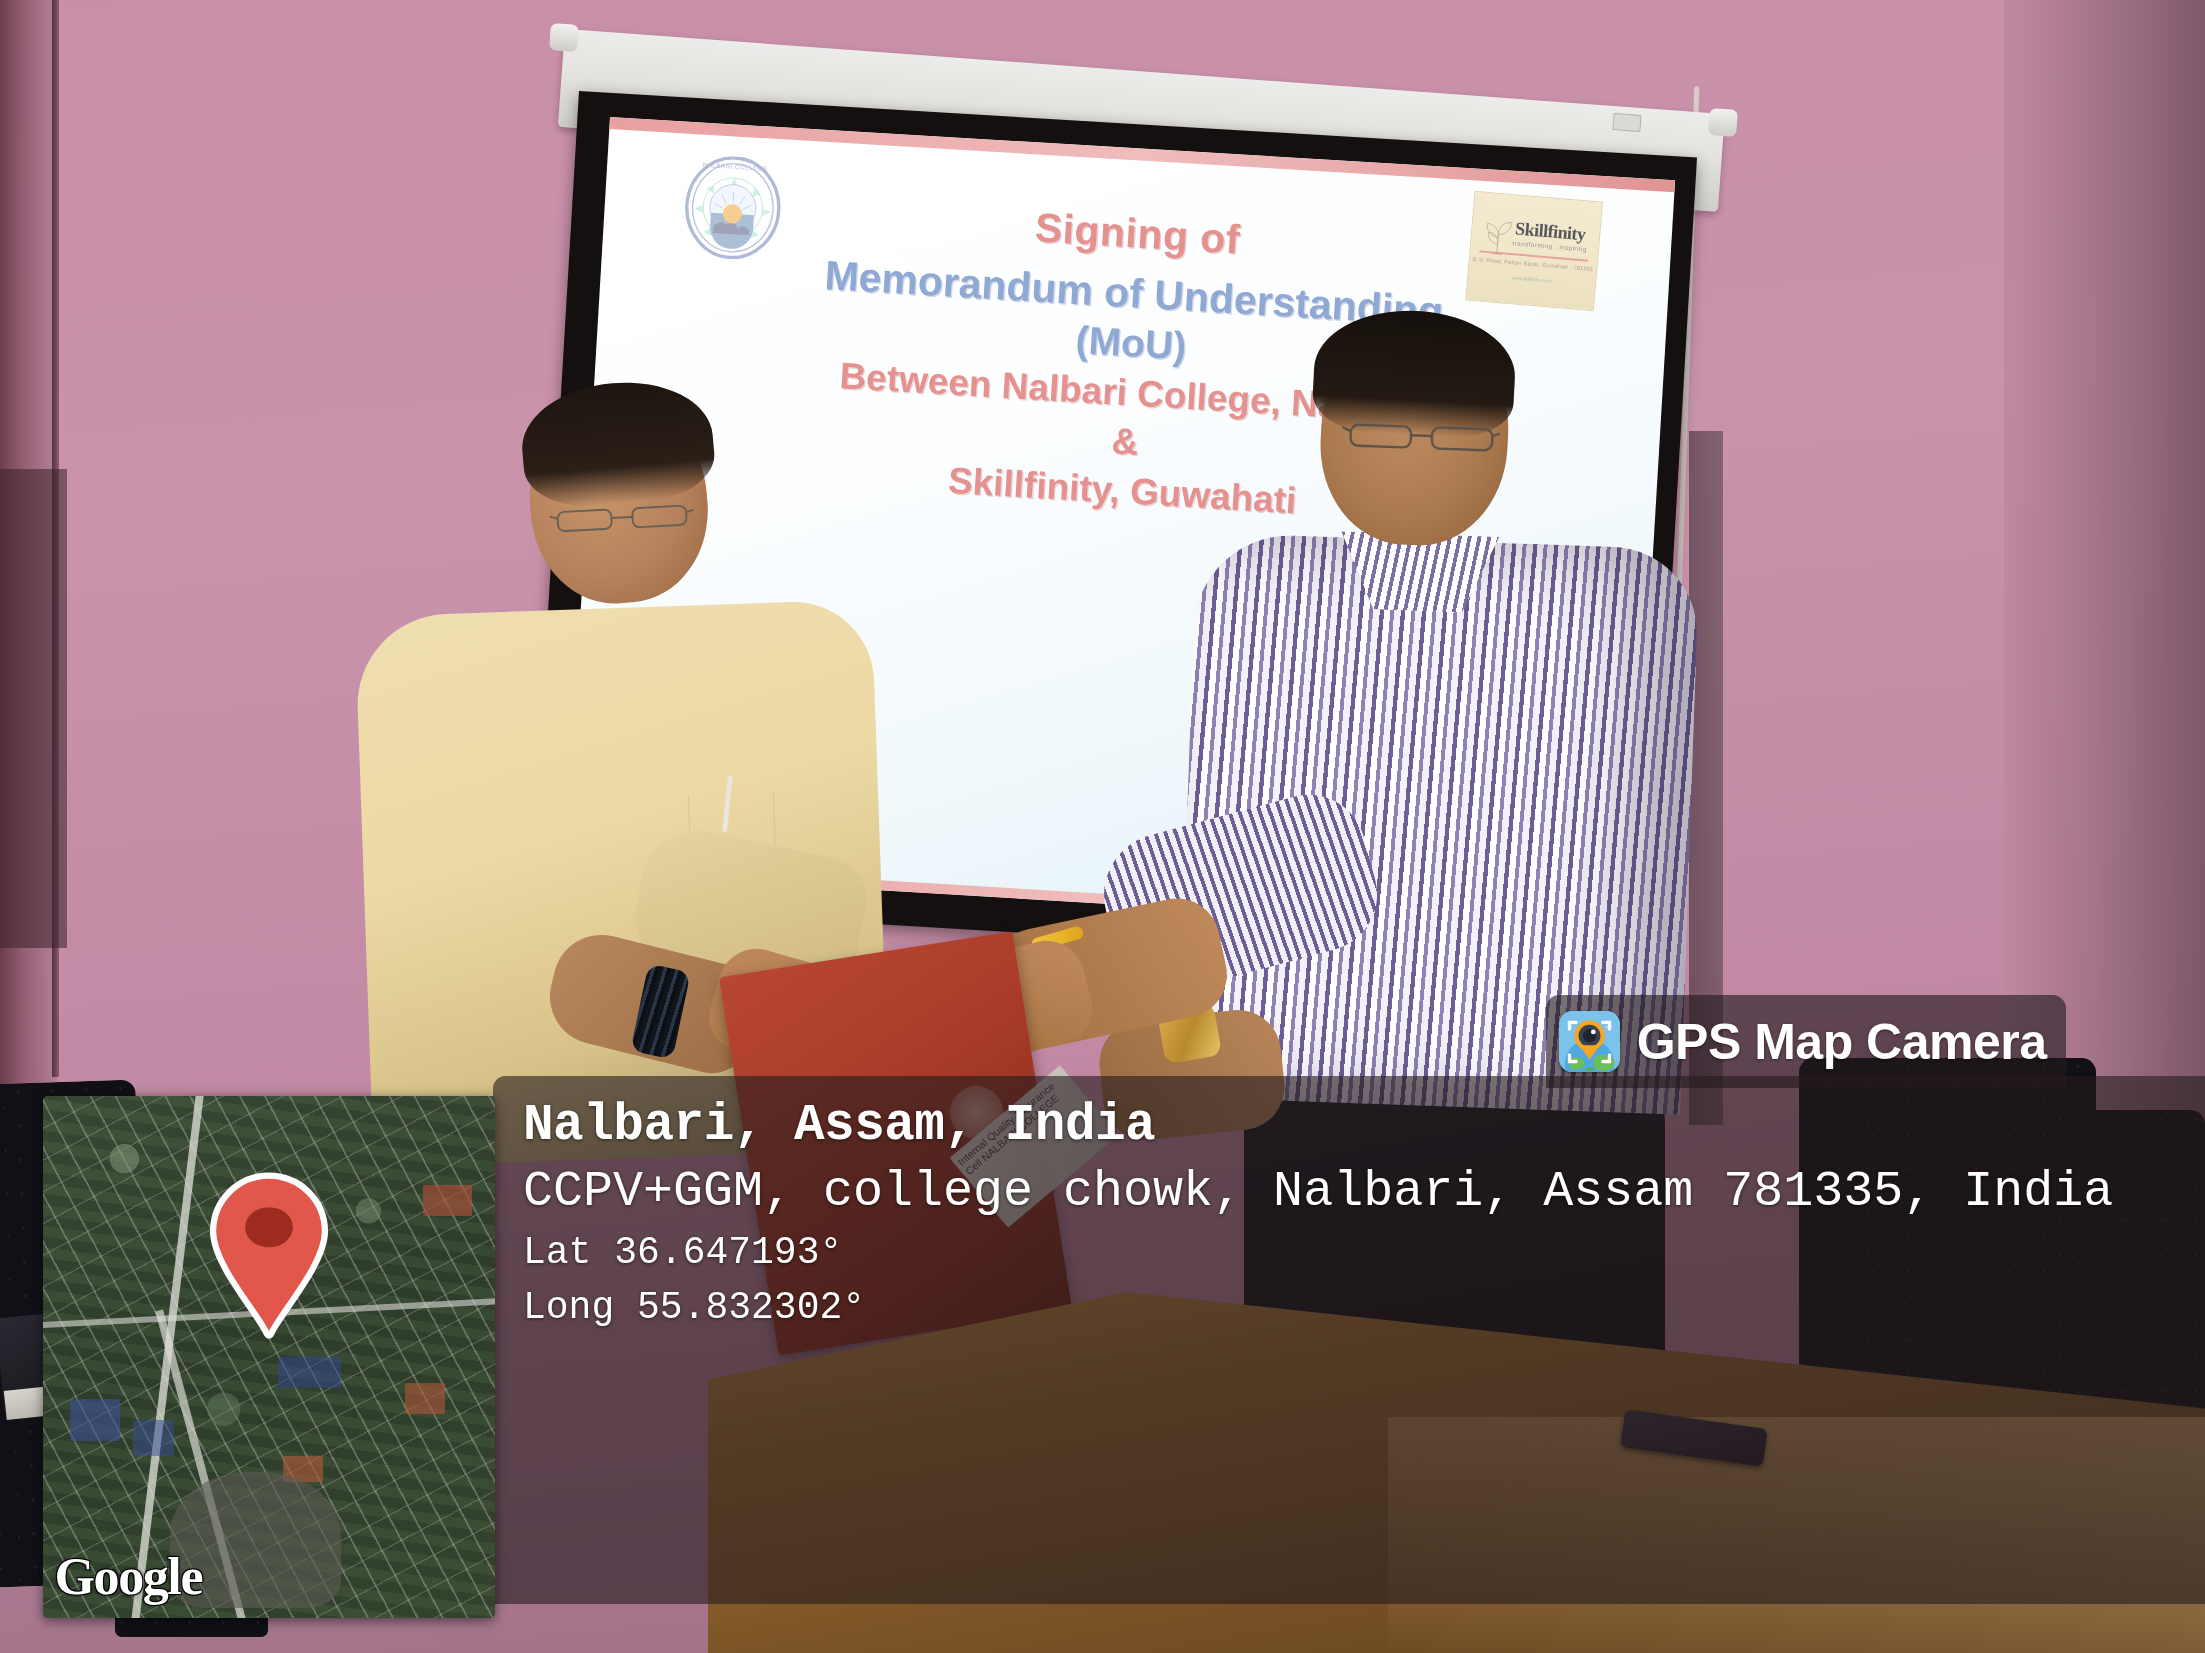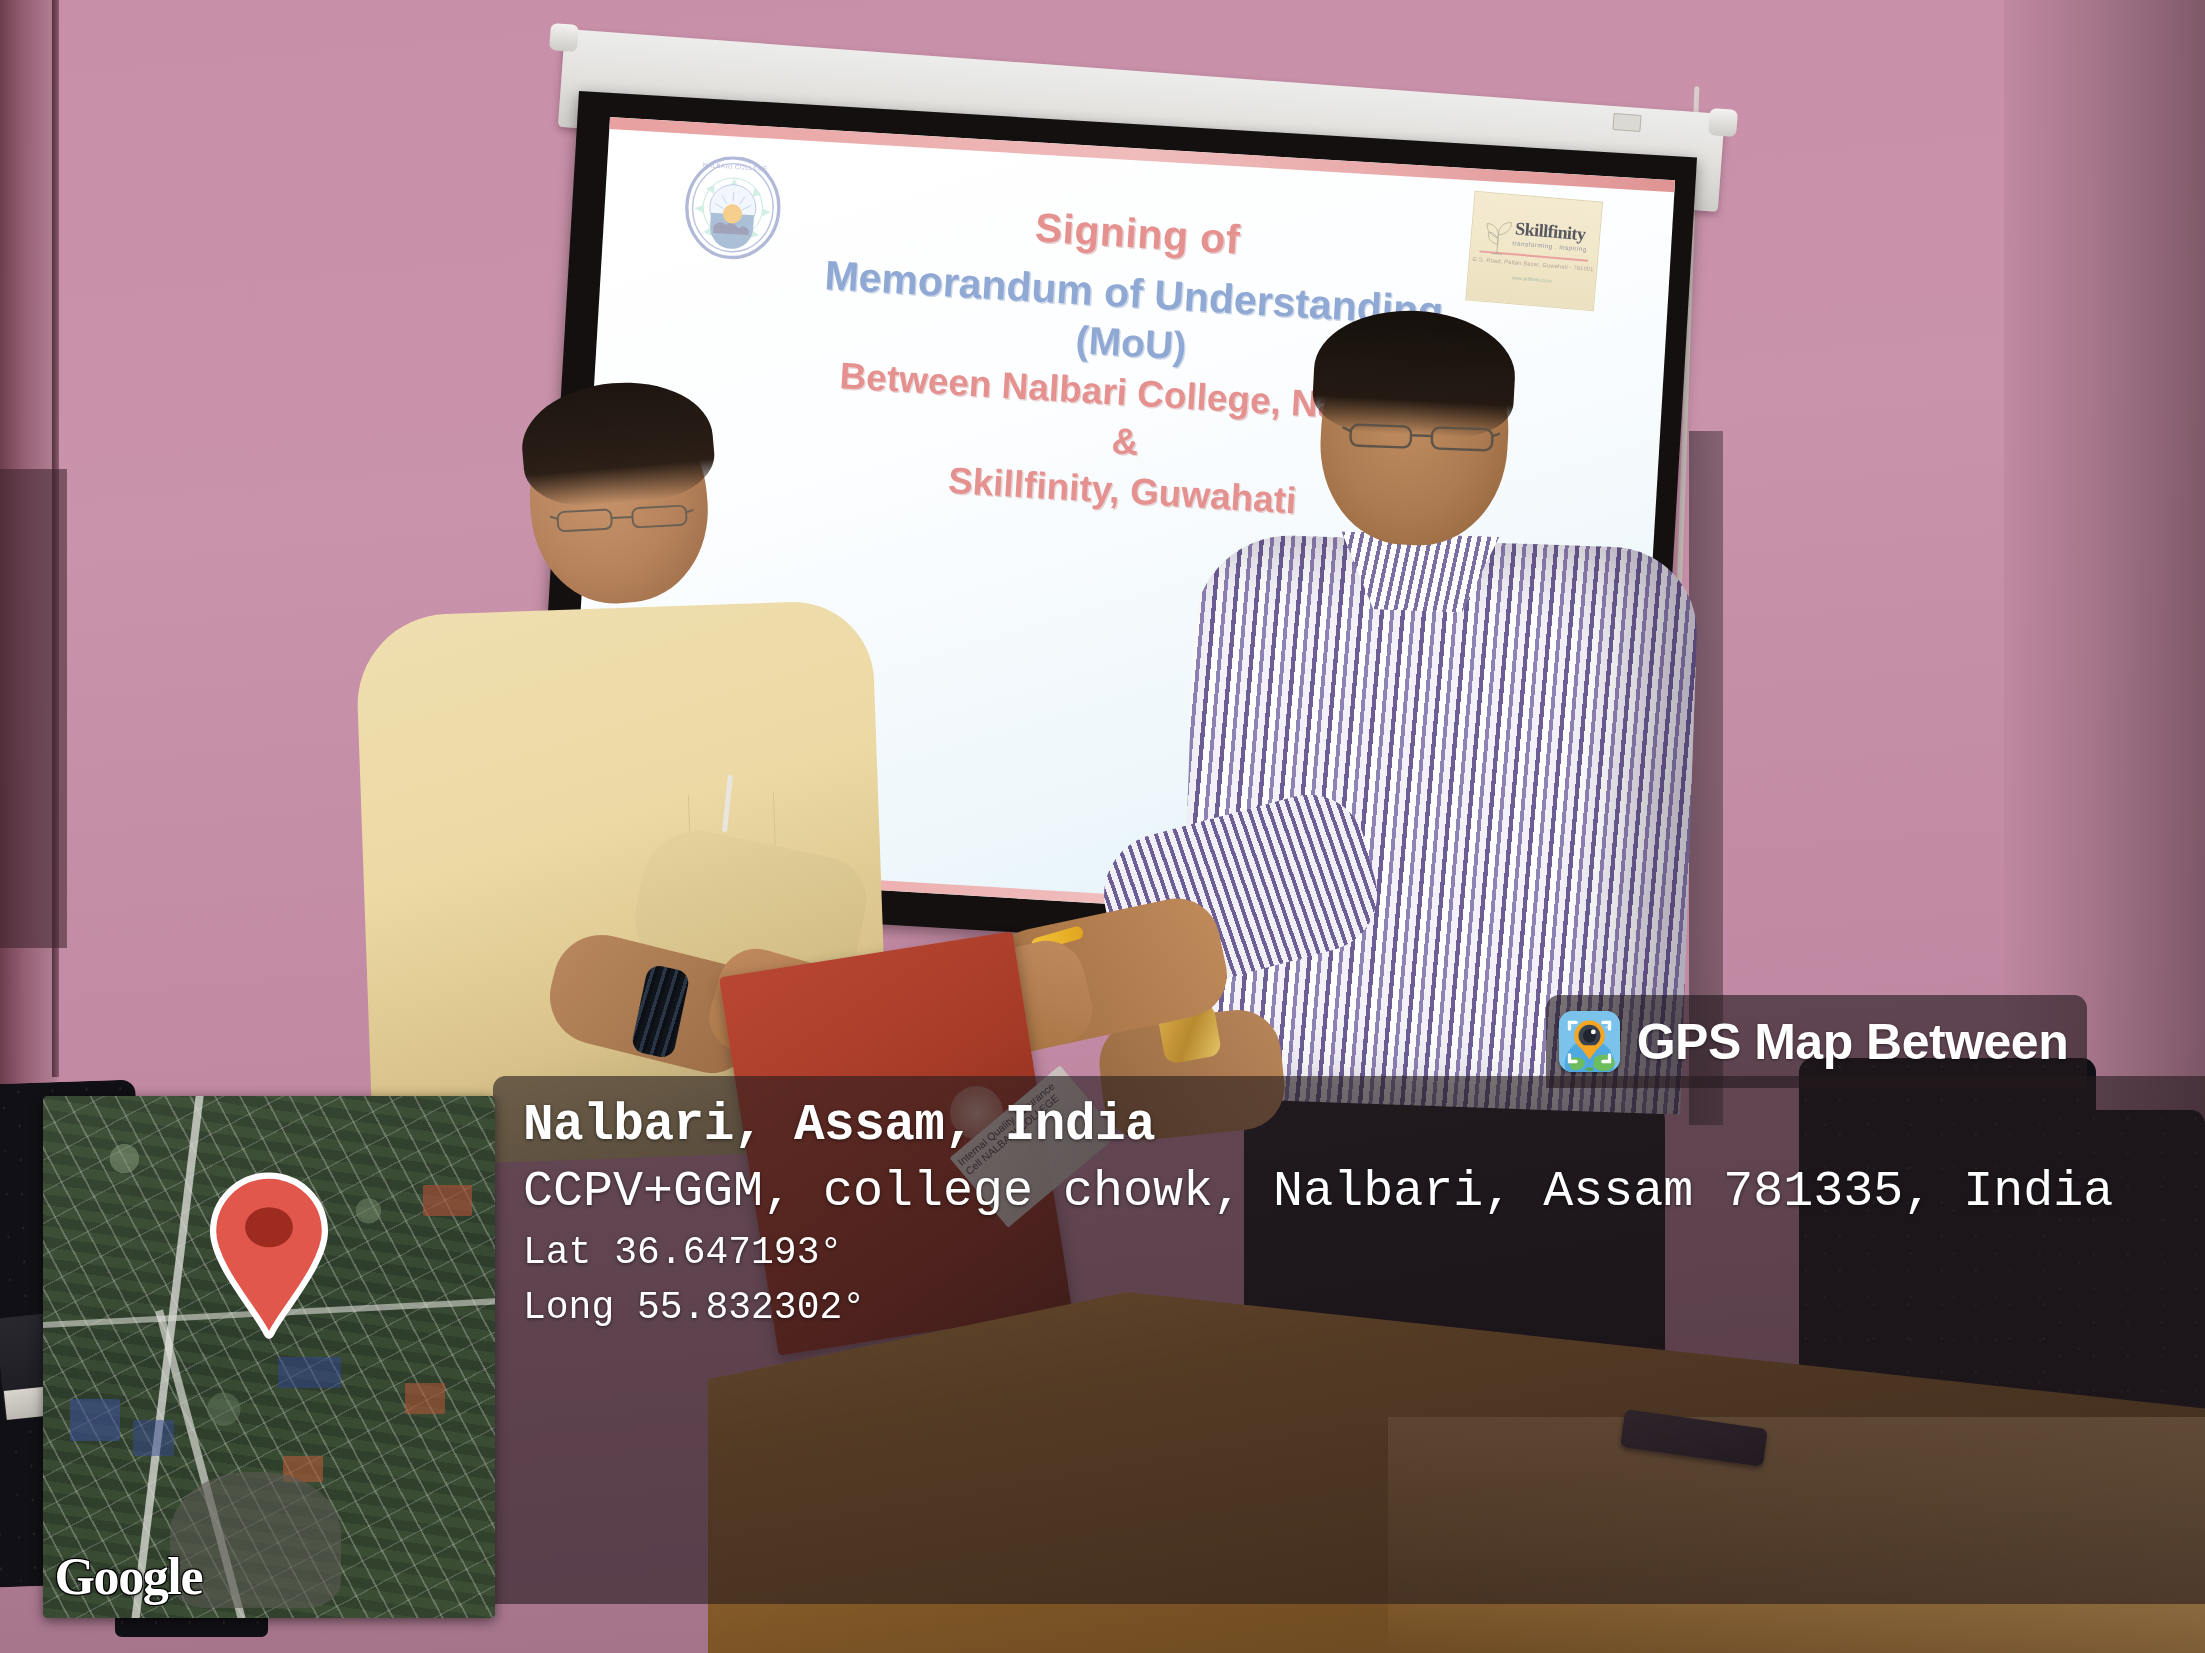--- a/index.html
+++ b/index.html
@@ -568,21 +568,21 @@
           <circle cx="64" cy="52" r="32" fill="#f5a623"></circle>
           <circle cx="64" cy="52" r="23" fill="#3a4250"></circle>
           <circle cx="64" cy="52" r="14" fill="#20262f"></circle>
           <circle cx="72" cy="44" r="5" fill="#ffffff"></circle>
           <path d="M42 72 L64 102 L86 72 Z" fill="#f5a623"></path>
           <circle cx="30" cy="26" r="2" fill="#ffffff" opacity=".8"></circle>
           <circle cx="100" cy="34" r="2" fill="#ffffff" opacity=".7"></circle>
         </g>
       </svg>
     </div>
-    <div class="gps-badge-text">GPS Map Between</div>
+    <div class="gps-badge-text">GPS Map Camera</div>
   </div>
 
   <div class="gps-panel">
     <div class="gps-line gps-city">Nalbari, Assam, India</div>
     <div class="gps-line gps-addr">CCPV+GGM, college chowk, Nalbari, Assam 781335, India</div>
     <div class="gps-line gps-lat">Lat 36.647193°</div>
     <div class="gps-line gps-long">Long 55.832302°</div>
   </div>
 
   <div class="map-thumb">

